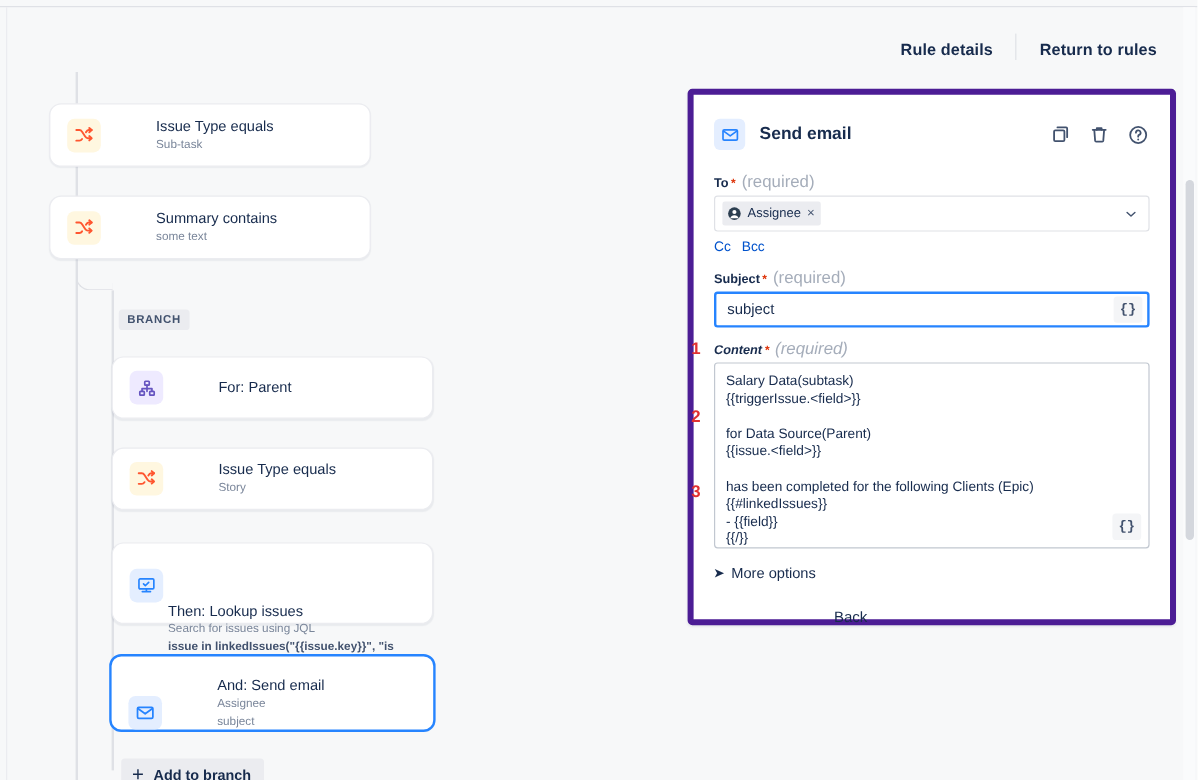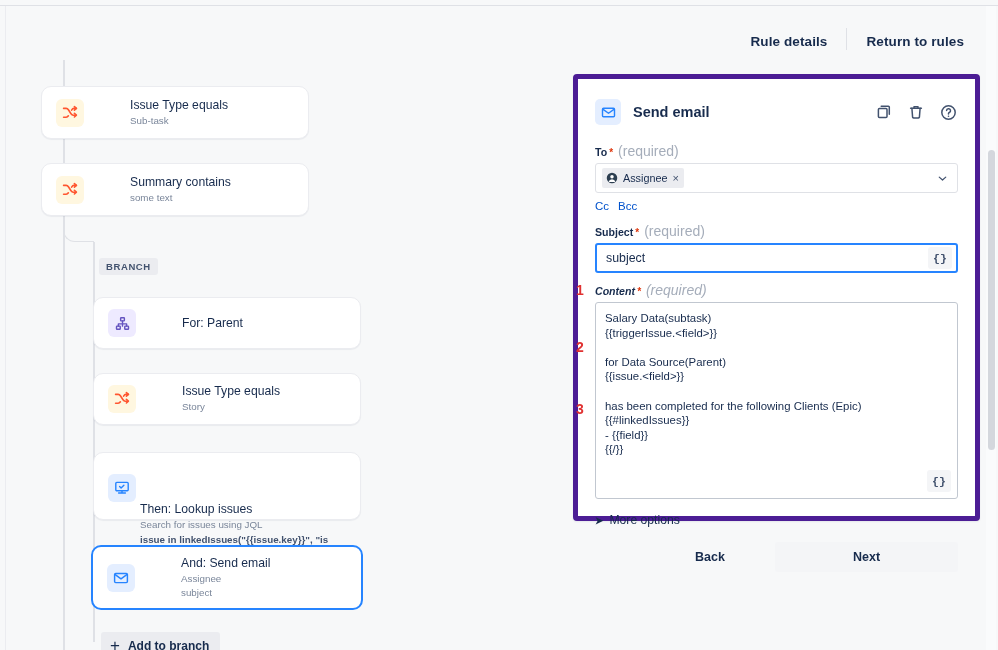--- a/index.html
+++ b/index.html
@@ -167,21 +167,21 @@
 
   .brace-btn {
     width: 24px; height: 22px; border-radius: 3px; background: #f4f5f7;
     display: flex; align-items: center; justify-content: center;
     font-size: 11.5px; color: #42526e; font-weight: 700; cursor: pointer;
     font-family: "Liberation Mono", monospace; margin-left: auto;
   }
 
   .textarea {
     border: 1px solid #c1c7d0; border-radius: 3px; background: #fff;
-    height: 197px; padding: 8px 9px; position: relative; overflow: hidden;
+    height: 155px; padding: 8px 9px; position: relative; overflow: hidden;
     cursor: text;
   }
   .ta-line {
     font-size: 11.4px; color: #172b4d; line-height: 14.6px; white-space: pre;
   }
   .ta-blank { height: 14.6px; }
   .ta-brace {
     position: absolute; right: 6px; bottom: 6px;
   }
 
@@ -192,21 +192,21 @@
   }
 
   .more-opts {
     display: flex; align-items: center; gap: 6px; margin-top: 14px; cursor: pointer;
   }
   .more-opts .cv { color: #172b4d; font-size: 10px; font-weight: 700; }
   .more-opts .tx { font-size: 12.2px; color: #172b4d; }
 
   .btn-row { display: flex; align-items: center; margin-top: 15px; }
   .btn-back {
-    font-size: 12.5px; font-weight: 700; color: #172b4d; cursor: pointer;
+    font-size: 12.5px; font-weight: 400; color: #172b4d; cursor: pointer;
     padding: 7px 16px; border-radius: 3px; background: transparent; border: none;
     font-family: "Liberation Sans", sans-serif; margin-left: 84px;
   }
   .btn-next {
     margin-left: auto; width: 183px; text-align: center;
     font-size: 12.5px; font-weight: 700; color: #172b4d;
     background: #f4f5f7; border: none; border-radius: 3px;
     padding: 8px 0; cursor: pointer; font-family: "Liberation Sans", sans-serif;
   }
 
@@ -315,21 +315,21 @@
           <path d="M4.6 13h6.8M8 10.8V13"></path>
         </svg>
       </span>
       <span class="node-text">
         <span class="node-title">Then: Lookup issues</span>
         <span class="node-sub">Search for issues using JQL</span>
         <span class="node-sub b" style="white-space:normal; max-width:196px;">issue in linkedIssues("{{issue.key}}", "is child of")</span>
       </span>
     </div>
 
-    <div class="node selected" style="left:91px; top:545px; width:272px; height:65px;">
+    <div class="node selected" style="left:91px; top:545px; width:272px; height:65px;align-items:flex-end;">
       <span class="node-icon ic-blue">
         <svg width="16" height="16" viewBox="0 0 16 16" fill="none" stroke="#2684ff" stroke-width="1.45" stroke-linecap="round" stroke-linejoin="round">
           <rect x="1.6" y="3.4" width="12.8" height="9.2" rx="1.1"></rect>
           <path d="M2.2 4.6L8 8.8l5.8-4.2"></path>
         </svg>
       </span>
       <span class="node-text">
         <span class="node-title">And: Send email</span>
         <span class="node-sub">Assignee</span>
         <span class="node-sub">subject</span>
@@ -433,21 +433,20 @@
       <span class="brace-btn ta-brace">{}</span>
     </div>
 
     <div class="more-opts">
       <span class="cv">➤</span>
       <span class="tx">More options</span>
     </div>
 
     <div class="btn-row">
       <button class="btn-back">Back</button>
-      <button class="btn-next">Next</button>
     </div>
   </div>
 
   <div class="annots">
     <span class="annot" style="left:3px; top:208px;">1</span>
     <span class="annot" style="left:3px; top:265px;">2</span>
     <span class="annot" style="left:3px; top:327px;">3</span>
   </div>
 
   <div class="sb-track"></div>

